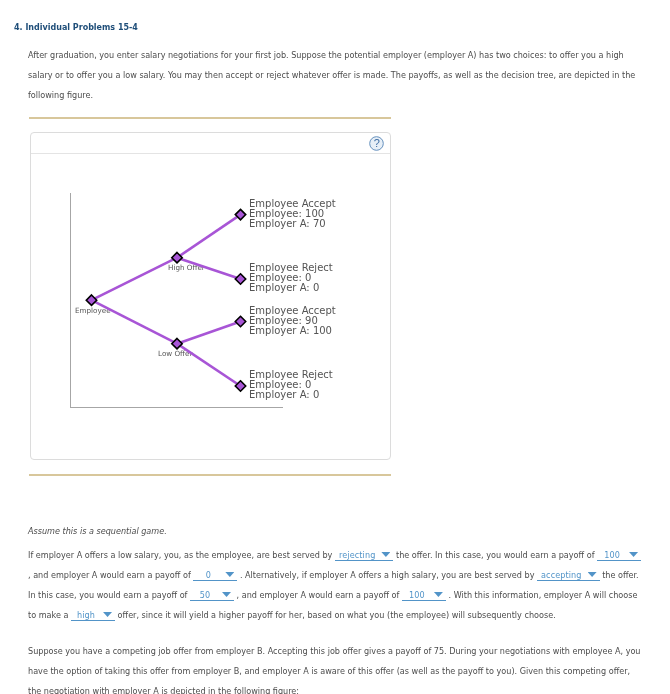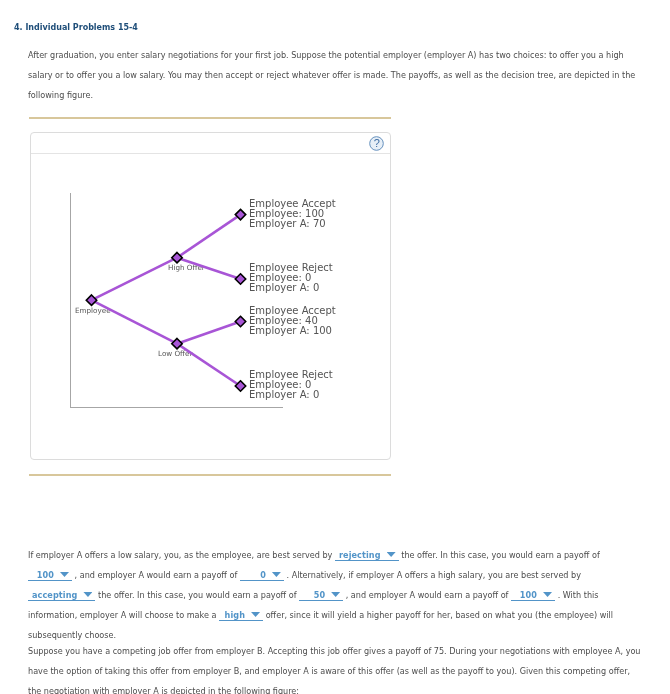--- a/index.html
+++ b/index.html
@@ -28,22 +28,22 @@
   
   .tree{position:absolute;left:0;top:0;pointer-events:none;}
   .nlabel{position:absolute;font-size:7.2px;color:#545454;white-space:nowrap;line-height:9px;}
   .olabel{position:absolute;font-size:10px;color:#545454;white-space:nowrap;line-height:10px;}
 
   
   #answer-par span[data-name^="answer-text"]::after{content:" ";}
   #answer-par span[data-name^="answer-text"]::before{content:" ";}
   .dd{display:inline;position:relative;border-bottom:1.5px solid #5294c8;
       padding:0 3px 0px 4px;white-space:nowrap;vertical-align:baseline;}
-  .dd .val{display:inline-block;min-width:22px;text-align:right;
-      color:#5294c8;font-weight:bold;font-size:8.1px;letter-spacing:0.1px;}
+  .dd .val{display:inline-block;min-width:22px;text-align:center;
+      color:#5294c8;font-weight:normal;font-size:8.1px;letter-spacing:0.1px;}
   .dd .caret{display:inline-block;margin-left:6px;width:9px;height:5px;vertical-align:1px;
       background:#5294c8;clip-path:polygon(0 0,100% 0,50% 100%);}
 </style>
 </head>
 <body>
 
 <div class="page" data-name="problem-page">
 
   <div class="q-title" data-name="page-title">4. Individual Problems 15-4</div>
 
@@ -70,21 +70,21 @@
       <div data-name="outcome-employee-payoff">Employee: 100</div>
       <div data-name="outcome-employer-payoff">Employer A: 70</div>
     </div>
     <div class="olabel" data-name="outcome-label-2" style="left:249px;top:244px;">
       <div data-name="outcome-title">Employee Reject</div>
       <div data-name="outcome-employee-payoff">Employee: 0</div>
       <div data-name="outcome-employer-payoff">Employer A: 0</div>
     </div>
     <div class="olabel" data-name="outcome-label-3" style="left:249px;top:287px;">
       <div data-name="outcome-title">Employee Accept</div>
-      <div data-name="outcome-employee-payoff">Employee: 40</div>
+      <div data-name="outcome-employee-payoff">Employee: 90</div>
       <div data-name="outcome-employer-payoff">Employer A: 100</div>
     </div>
     <div class="olabel" data-name="outcome-label-4" style="left:249px;top:351px;">
       <div data-name="outcome-title">Employee Reject</div>
       <div data-name="outcome-employee-payoff">Employee: 0</div>
       <div data-name="outcome-employer-payoff">Employer A: 0</div>
     </div>
   </div>
   <svg class="tree" data-name="decision-tree-figure" width="670" height="694" viewBox="0 0 670 694" style="position:absolute;left:0;top:0;">
     <g data-name="tree-axes">
@@ -105,20 +105,21 @@
         <path d="M177,319.5 L182.2,324.7 L177,329.9 L171.8,324.7 Z" data-name="node-low"></path>
         <path d="M240.5,190.4 L245.7,195.6 L240.5,200.79999999999998 L235.3,195.6 Z" data-name="node-outcome-1"></path>
         <path d="M240.5,254.8 L245.7,260 L240.5,265.2 L235.3,260 Z" data-name="node-outcome-2"></path>
         <path d="M240.5,297.3 L245.7,302.5 L240.5,307.7 L235.3,302.5 Z" data-name="node-outcome-3"></path>
         <path d="M240.5,361.8 L245.7,367 L240.5,372.2 L235.3,367 Z" data-name="node-outcome-4"></path>
       </g>
   </svg>
 
   <div class="rule" data-name="divider-middle" style="top:455px;"></div>
 
+  <div class="para italic" data-name="assume-note" style="top:502px;">Assume this is a sequential game.</div>
 
   <div class="para" id="answer-par" data-name="answer-paragraph" style="top:526px;"><span data-name="answer-text-1">If employer A offers a low salary, you, as the employee, are best served by</span><span class="dd" data-name="dropdown-employee-low-action"><span class="val" data-name="dropdown-value">rejecting</span><span class="caret" data-name="chevron-down-icon"></span></span><span data-name="answer-text-2">the offer. In this case, you would earn a payoff of</span><span class="dd" data-name="dropdown-employee-low-payoff"><span class="val" data-name="dropdown-value">100</span><span class="caret" data-name="chevron-down-icon"></span></span><span data-name="answer-text-3">, and employer A would earn a payoff of</span><span class="dd" data-name="dropdown-employer-low-payoff"><span class="val" data-name="dropdown-value">0</span><span class="caret" data-name="chevron-down-icon"></span></span><span data-name="answer-text-4">. Alternatively, if employer A offers a high salary, you are best served by</span><span class="dd" data-name="dropdown-employee-high-action"><span class="val" data-name="dropdown-value">accepting</span><span class="caret" data-name="chevron-down-icon"></span></span><span data-name="answer-text-5">the offer. In this case, you would earn a payoff of</span><span class="dd" data-name="dropdown-employee-high-payoff"><span class="val" data-name="dropdown-value">50</span><span class="caret" data-name="chevron-down-icon"></span></span><span data-name="answer-text-6">, and employer A would earn a payoff of</span><span class="dd" data-name="dropdown-employer-high-payoff"><span class="val" data-name="dropdown-value">100</span><span class="caret" data-name="chevron-down-icon"></span></span><span data-name="answer-text-7">. With this information, employer A will choose to make a</span><span class="dd" data-name="dropdown-employer-offer"><span class="val" data-name="dropdown-value">high</span><span class="caret" data-name="chevron-down-icon"></span></span><span data-name="answer-text-8">offer, since it will yield a higher payoff for her, based on what you (the employee) will subsequently choose.</span></div>
 
   <div class="para" data-name="closing-paragraph" style="top:622px;">Suppose you have a competing job offer from employer B. Accepting this job offer gives a payoff of 75. During your negotiations with employee A, you have the option of taking this offer from employer B, and employer A is aware of this offer (as well as the payoff to you). Given this competing offer, the negotiation with employer A is depicted in the following figure:</div>
 
   <div class="rule" data-name="divider-bottom" style="top:692px;"></div>
 
 </div>
 
 </body></html>

